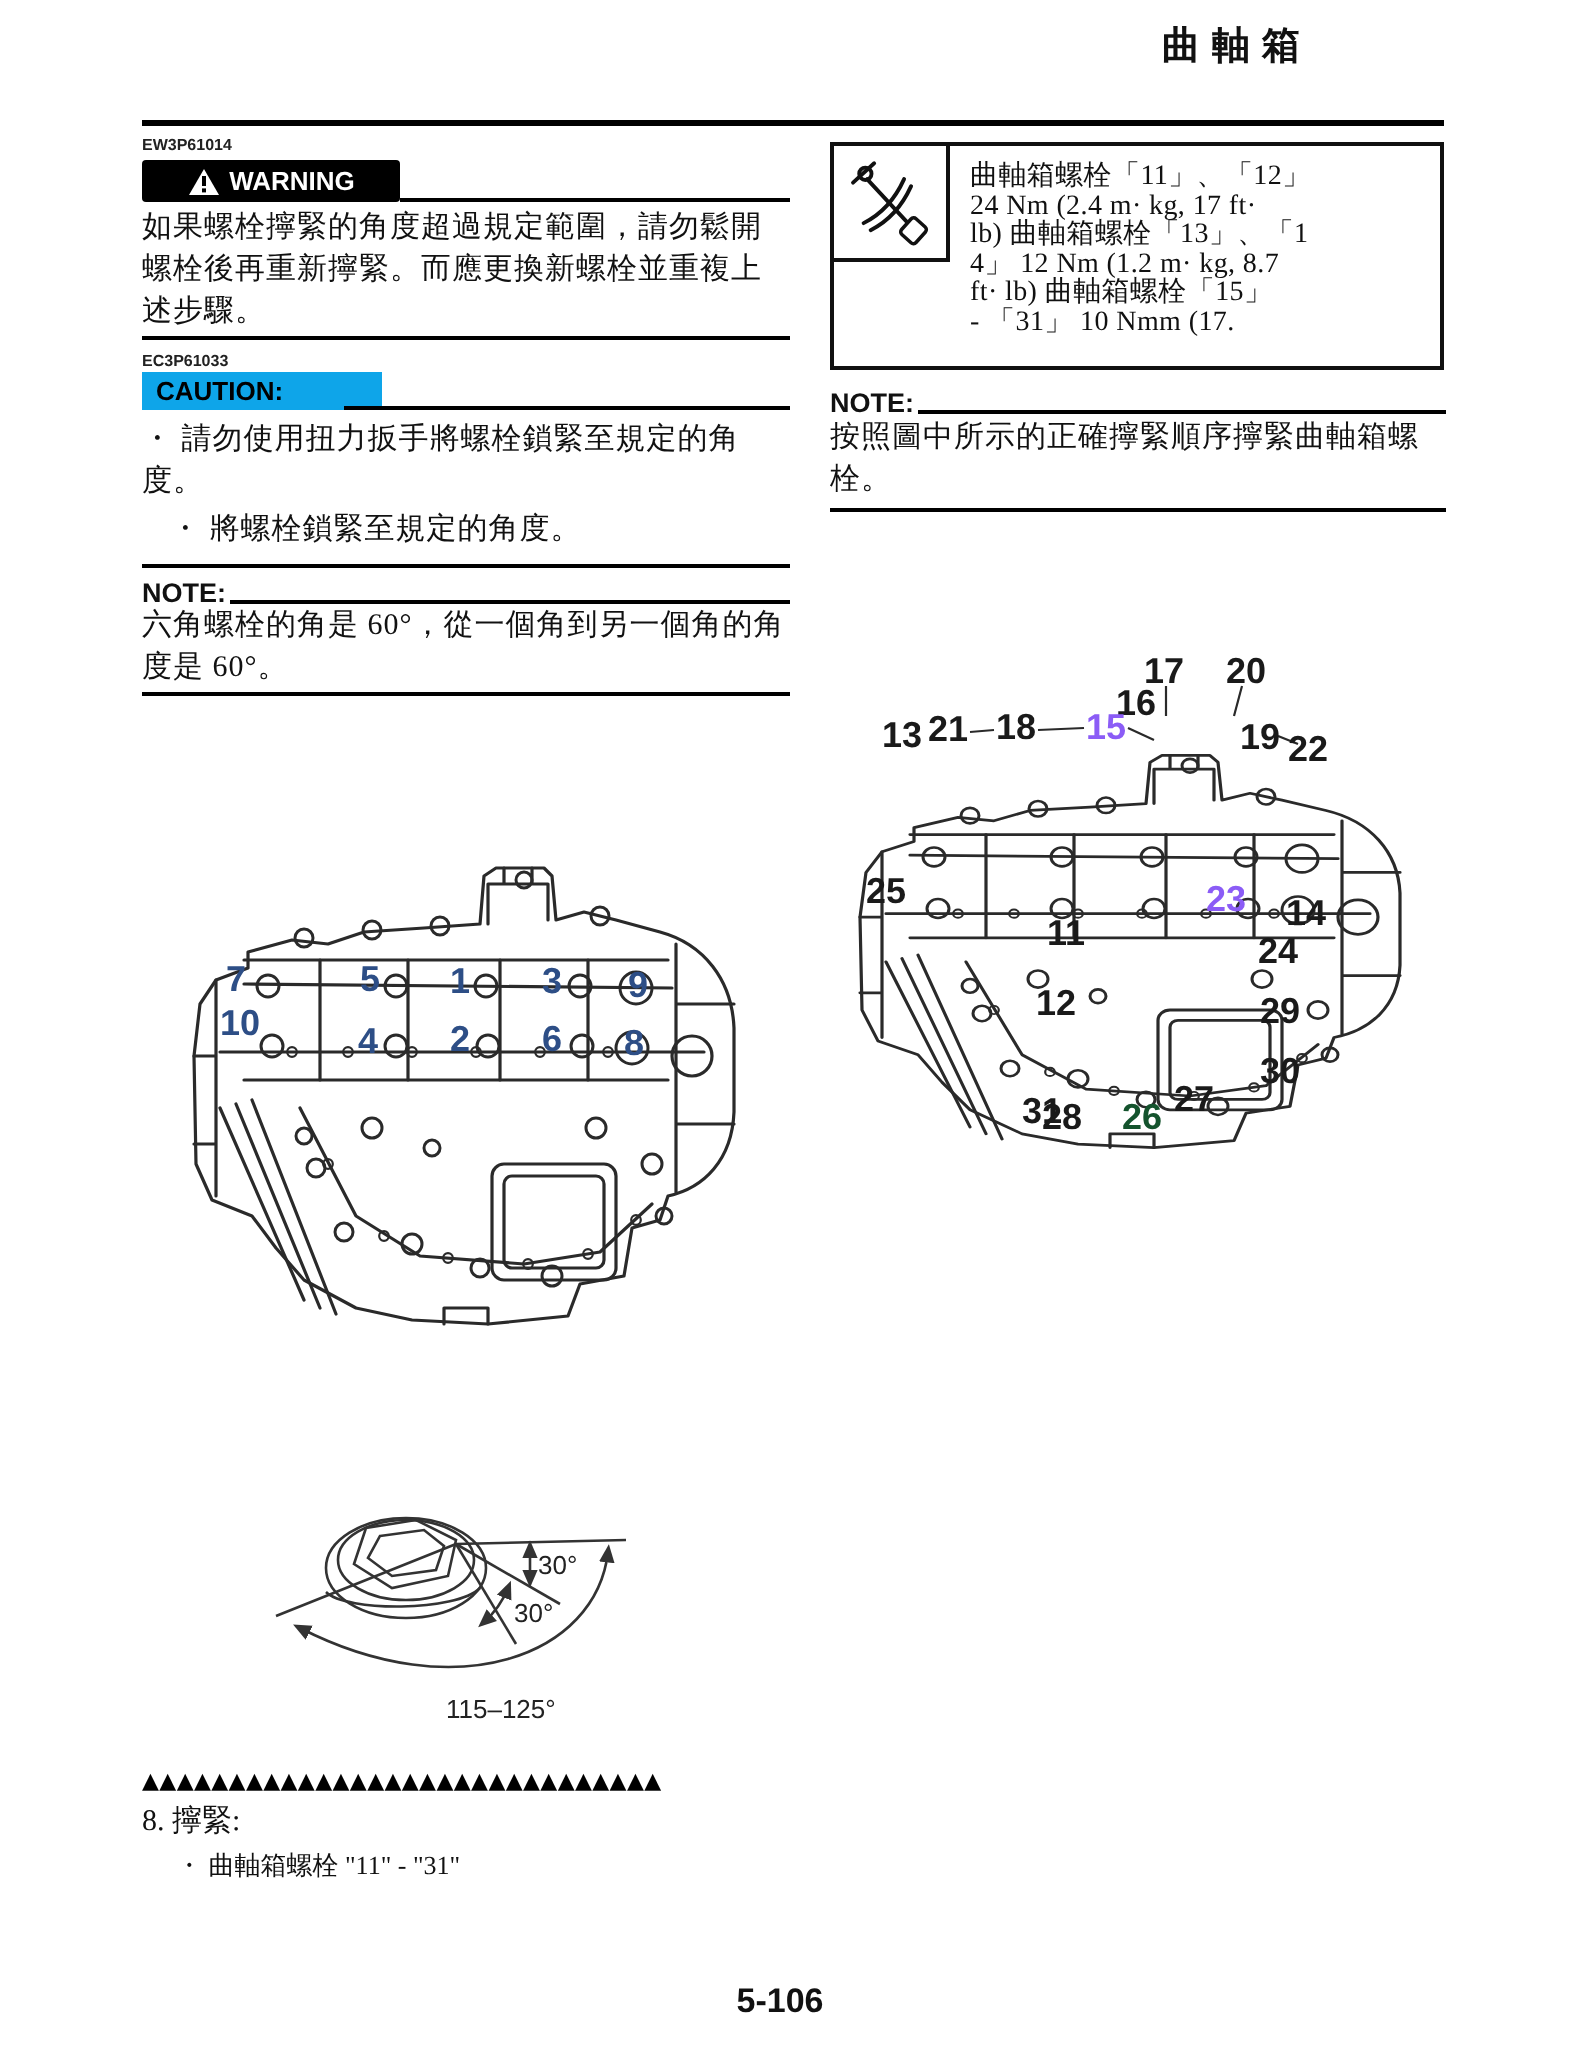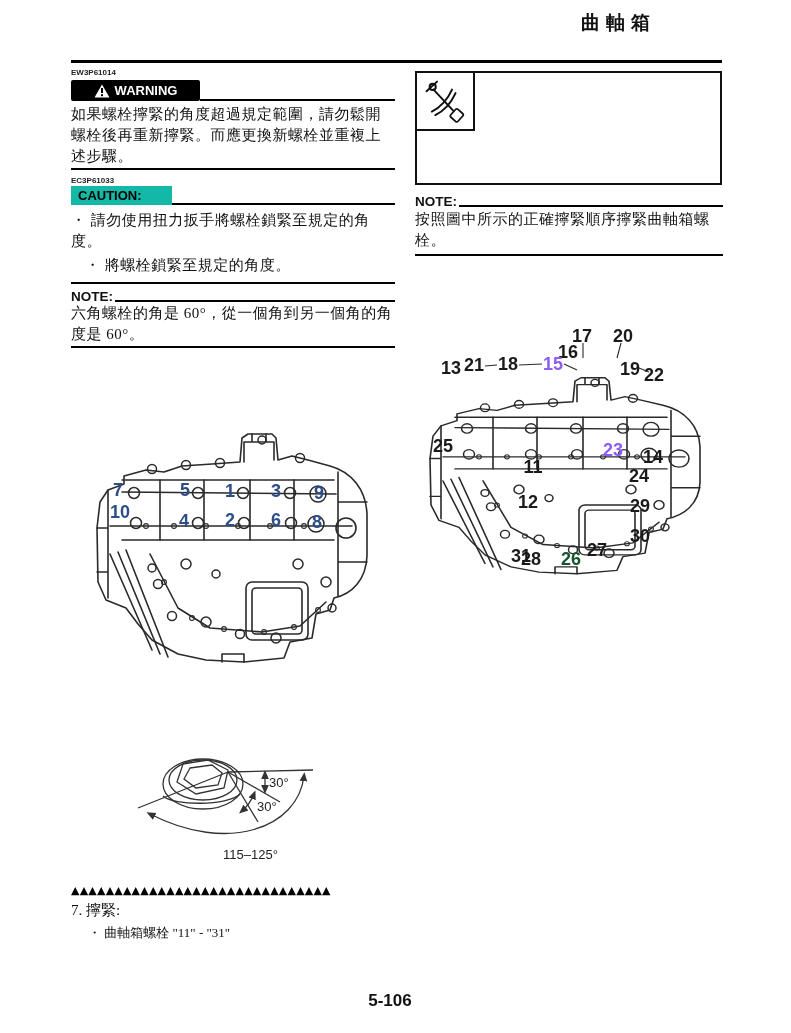--- a/index.html
+++ b/index.html
@@ -10,21 +10,21 @@
   #header-title{left:581px;top:10px;font-size:19px;letter-spacing:6px;font-weight:600;}
   #top-rule{left:71px;top:60px;width:651px;height:3px;background:#000;}
   
   .code{font-family:"Liberation Sans",sans-serif;font-size:8px;font-weight:bold;color:#222;}
   
   #warning-bar{left:71px;top:80px;width:129px;height:21px;background:#000;color:#fff;
     display:flex;align-items:center;justify-content:center;gap:5px;
     font-family:"Liberation Sans",sans-serif;font-weight:bold;font-size:13px;border-radius:2px;}
   #warning-bar-line{left:200px;top:99px;width:195px;height:2px;background:#000;}
   
-  #caution-bar{left:71px;top:186px;width:101px;height:19px;background:#14b8a6;color:#000;
+  #caution-bar{left:71px;top:186px;width:120px;height:19px;background:#0ea5e9;color:#000;
     display:flex;align-items:center;padding-left:7px;box-sizing:border-box;
     font-family:"Liberation Sans",sans-serif;font-weight:bold;font-size:13px;}
   #caution-bar-line{left:172px;top:203px;width:223px;height:2px;background:#000;}
   .body-text{font-size:15px;line-height:21px;letter-spacing:0.5px;}
   .rule{height:2px;background:#000;}
   
   .note-row{display:flex;align-items:flex-end;}
   .note-label{font-family:"Liberation Sans",sans-serif;font-weight:bold;font-size:13.5px;}
   .note-line{flex:1;border-bottom:2px solid #000;margin-bottom:2px;margin-left:2px;}
   
@@ -193,36 +193,42 @@
         <path d="M0,1 L7,4 L0,7 Z" fill="#333"></path>
       </marker>
     </defs>
   </svg>
   <span class="angle-label" style="left:141px;top:33px;">30°</span>
   <span class="angle-label" style="left:129px;top:57px;">30°</span>
   <span class="angle-label" style="left:95px;top:105px;">115–125°</span>
 </div>
 
 <div class="abs" id="triangles">▲▲▲▲▲▲▲▲▲▲▲▲▲▲▲▲▲▲▲▲▲▲▲▲▲▲▲▲▲▲</div>
-<div class="abs" id="step-line">7. 擰緊:</div>
+<div class="abs" id="step-line">8. 擰緊:</div>
 <div class="abs" id="step-bullet">・ 曲軸箱螺栓 "11" - "31"</div>
 
 <div class="abs" id="torque-box">
   <div id="torque-icon-box">
     <svg width="44" height="44" viewBox="0 0 50 50">
       <g fill="none" stroke="#111" stroke-width="2.2" stroke-linecap="round">
         <path d="M12,12 L38,40"></path>
         <path d="M4,14 L16,3"></path>
         <circle cx="11" cy="9" r="3.5"></circle>
         <path d="M10,37 C20,32 28,23 33,12"></path>
         <path d="M14,41 C24,36 32,27 37,16"></path>
       </g>
       <rect x="33" y="35" width="11" height="12" rx="2" fill="#fff" stroke="#111" stroke-width="2" transform="rotate(42 38 41)"></rect>
     </svg>
   </div>
+  <div id="torque-text">曲軸箱螺栓「11」、「12」
+24 Nm (2.4 m· kg, 17 ft·
+lb) 曲軸箱螺栓「13」、「1
+4」 12 Nm (1.2 m· kg, 8.7
+ ft· lb) 曲軸箱螺栓「15」
+- 「31」 10 Nmm (17.</div>
 </div>
 
 <div class="abs note-row" style="left:415px;top:194px;width:308px;">
   <span class="note-label">NOTE:</span>
   <span class="note-line"></span>
 </div>
 <div class="abs body-text" style="left:415px;top:209px;width:308px;">按照圖中所示的正確擰緊順序擰緊曲軸箱螺栓。</div>
 <div class="abs rule" style="left:415px;top:254px;width:308px;"></div>
 
 <div class="abs diagram" style="left:425px;top:330px;width:285px;height:252px;">

